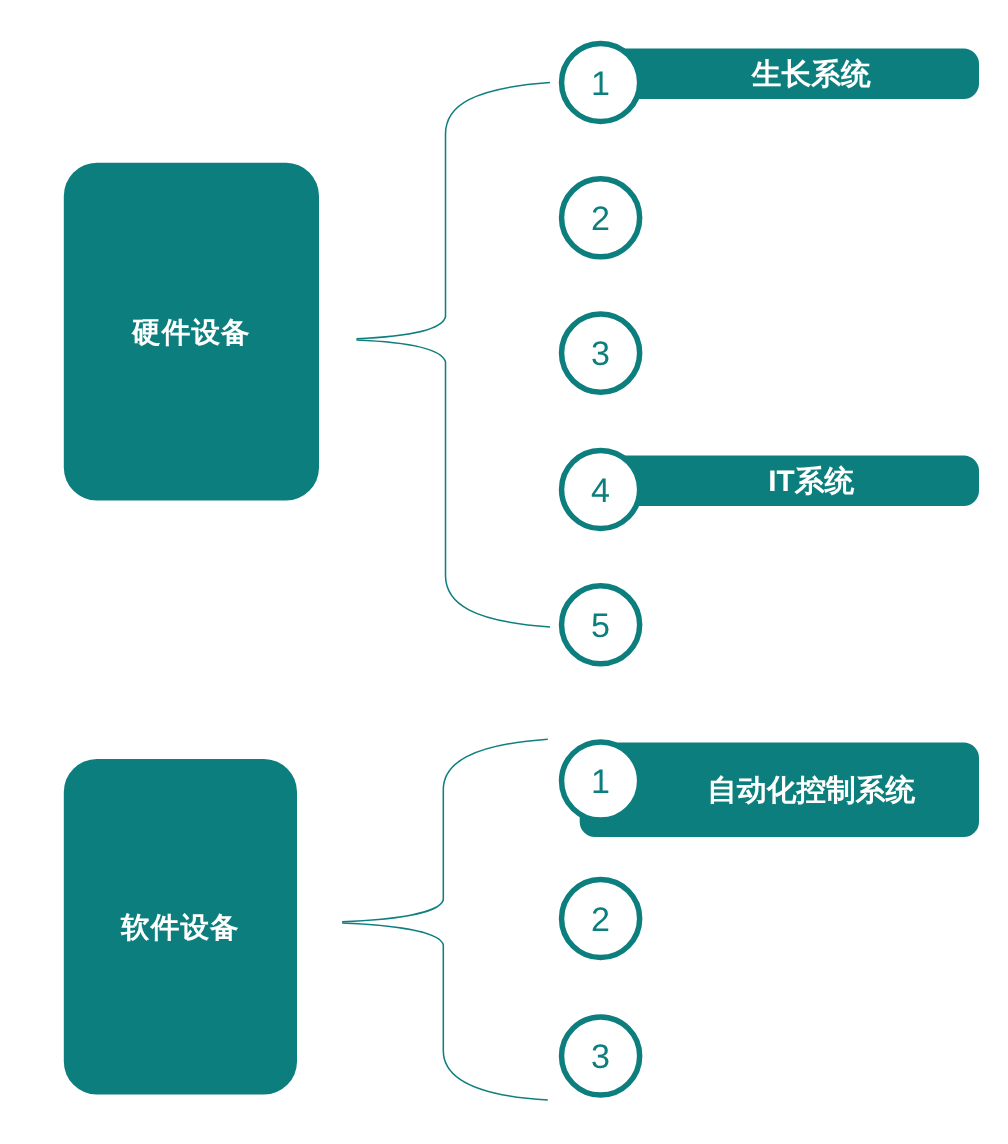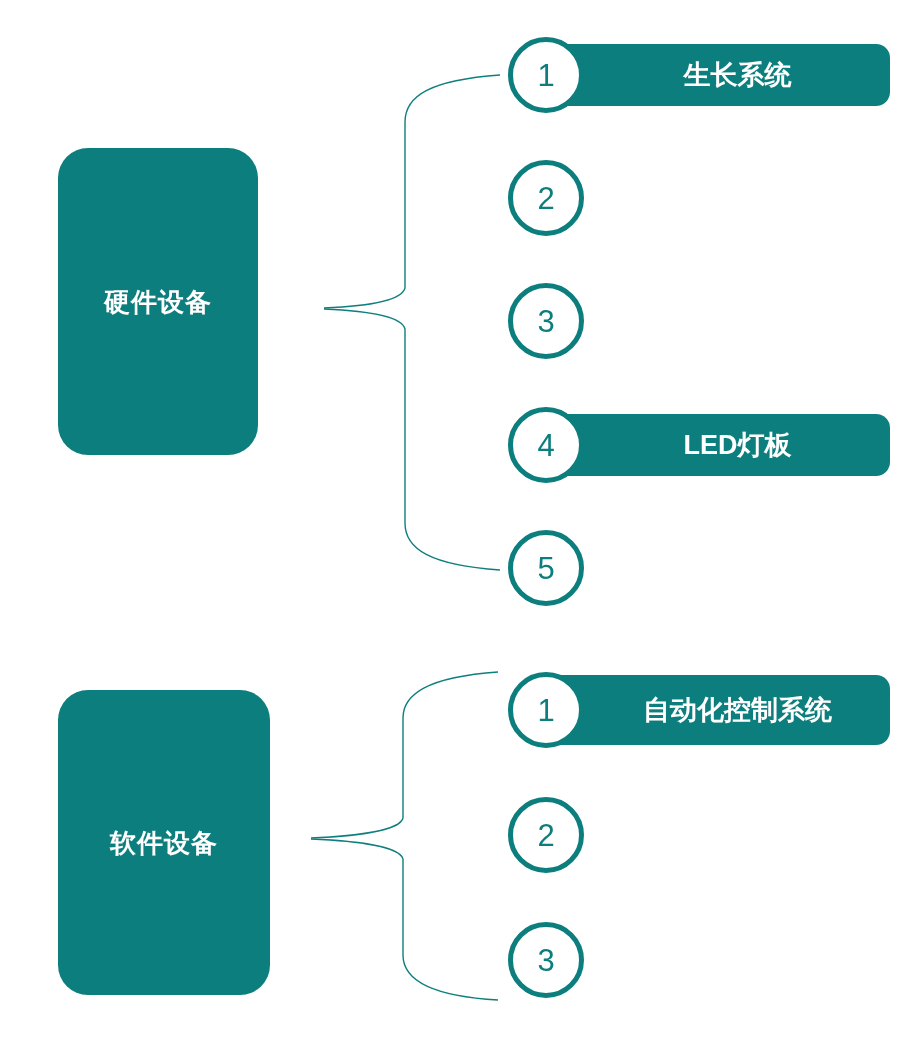--- a/index.html
+++ b/index.html
@@ -33,21 +33,21 @@
   }
   .category-label {
     color: #ffffff;
     font-size: 26px;
     font-weight: bold;
     letter-spacing: 1px;
     line-height: 1;
     white-space: nowrap;
   }
 
-  #box-hardware { left: 58px; top: 148px; width: 200px; height: 307px; }
+  #box-hardware { left: 58px; top: 148px; width: 232px; height: 307px; }
   #box-software { left: 58px; top: 690px; width: 212px; height: 305px; }
 
   
   .brace-svg {
     position: absolute;
     overflow: visible;
     pointer-events: none;
   }
   #brace-hardware { left: 0px; top: 0px; width: 916px; height: 1040px; }
 
@@ -97,26 +97,26 @@
     justify-content: center;
   }
   .item-num {
     color: #0C7E7D;
     font-size: 31px;
     font-weight: normal;
     line-height: 1;
   }
 
   
-  .group-hardware .item-bar { height: 62px; top: 7px; }
+  .group-hardware .item-bar { height: 46px; top: 7px; }
   .group-hardware .item-num-circle { top: 0px; }
   .group-hardware .item-row { height: 76px; }
 
   
-  .group-software .item-bar { height: 70px; top: 3px; }
+  .group-software .item-bar { height: 86px; top: 3px; }
   .group-software .item-num-circle { top: 0px; }
   .group-software .item-row { height: 76px; }
 </style>
 </head>
 <body>
 
 <div id="canvas">
 
   <svg id="brace-hardware" class="brace-svg" viewBox="0 0 916 1040">
 
@@ -149,21 +149,21 @@
     </div>
 
     <div class="item-row" style="top:283px;">
       <div class="item-num-circle">
         <span class="item-num">3</span>
       </div>
     </div>
 
     <div class="item-row" style="top:407px;">
       <div class="item-bar">
-        <span class="item-label">LED灯板</span>
+        <span class="item-label">IT系统</span>
       </div>
       <div class="item-num-circle">
         <span class="item-num">4</span>
       </div>
     </div>
 
     <div class="item-row" style="top:530px;">
       <div class="item-num-circle">
         <span class="item-num">5</span>
       </div>

